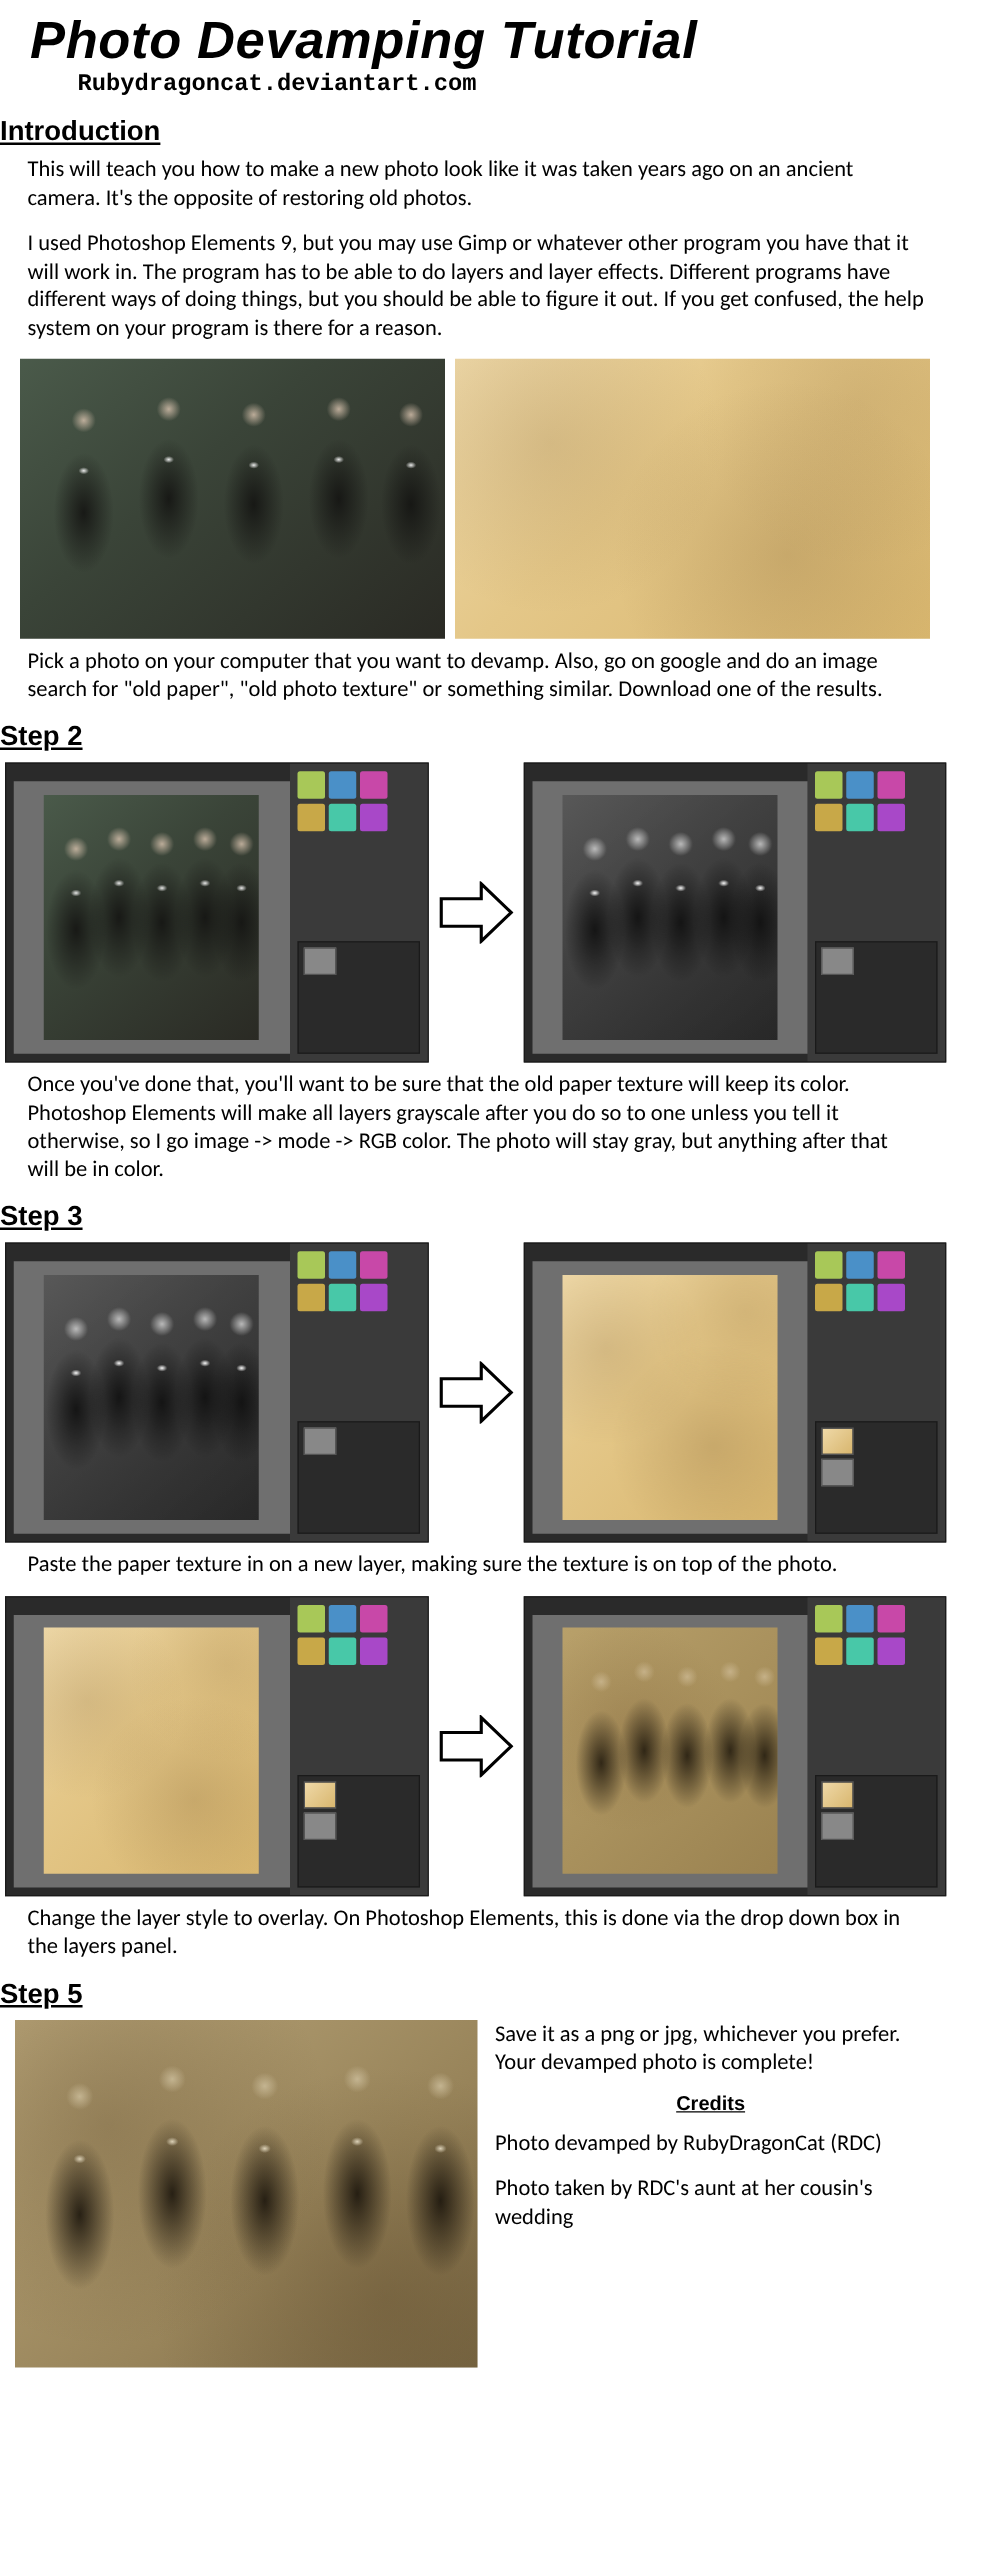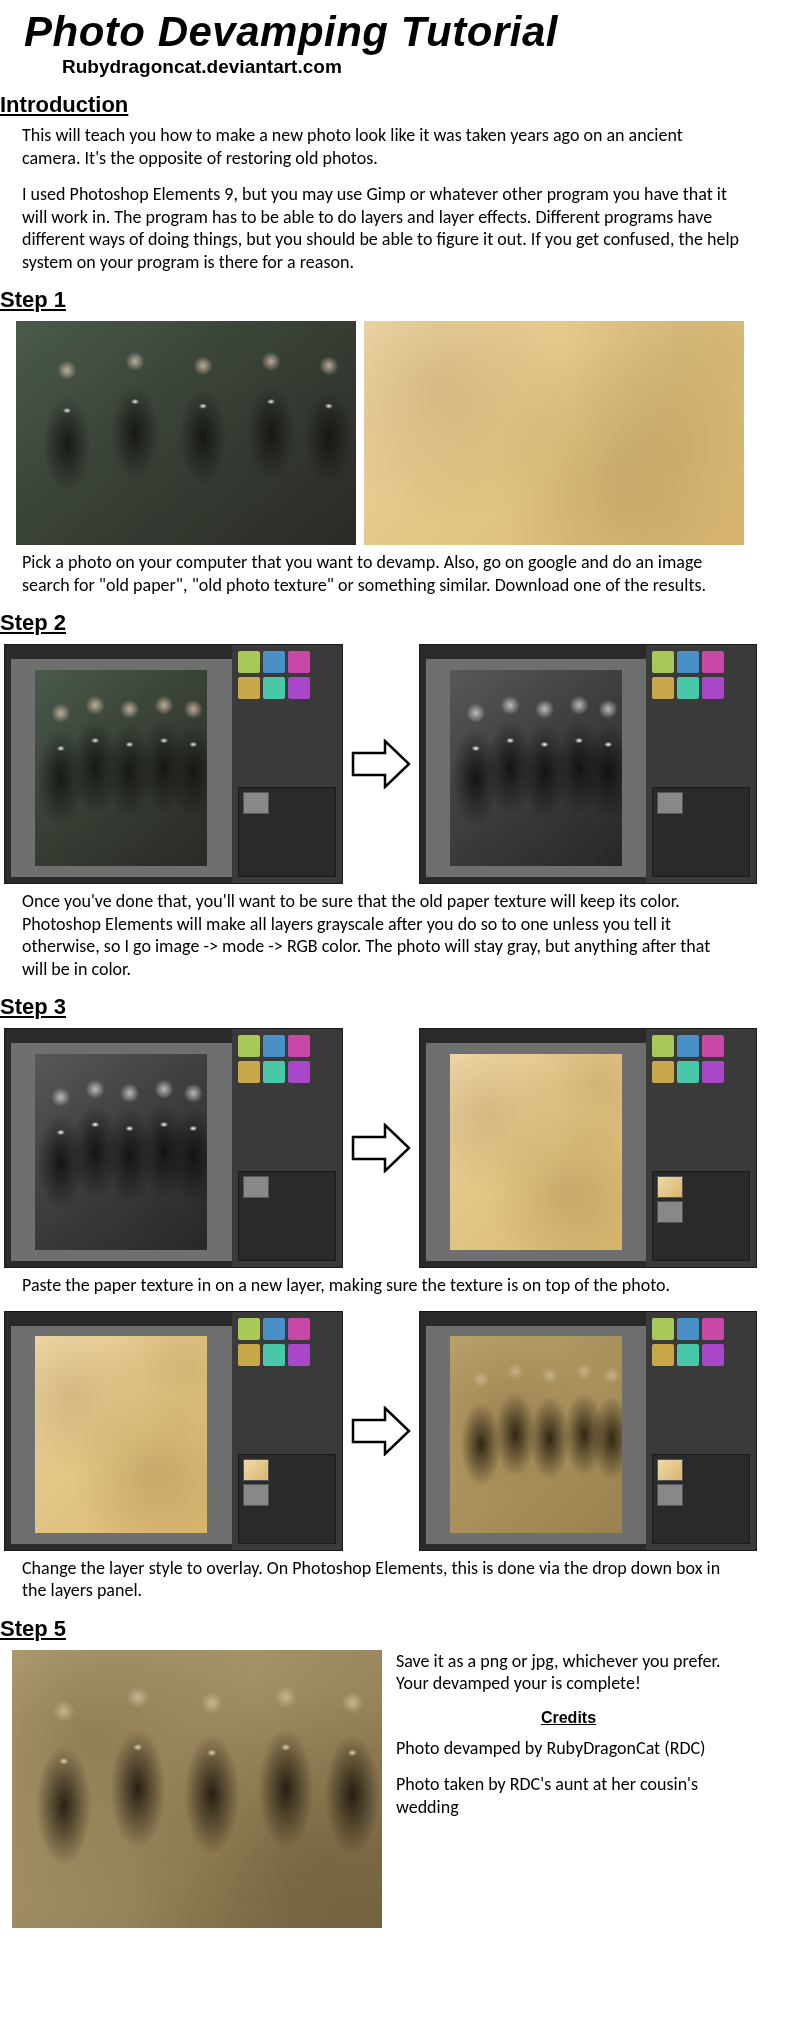--- a/index.html
+++ b/index.html
@@ -13,21 +13,21 @@
   .container { width: 761px; }
   .title {
     font-family: "Arial Black", Impact, sans-serif;
     font-style: italic;
     font-weight: 900;
     font-size: 42px;
     padding: 8px 0 0 24px;
     letter-spacing: 0.5px;
   }
   .subtitle {
-    font-family: Liberation Sans, sans-serif;
+    font-family: Liberation Mono, monospace;
     font-weight: 900;
     font-size: 19px;
     padding: 0 16px 10px 62px;
   }
   .section-heading {
     font-family: "Arial Black", Impact, sans-serif;
     font-weight: 900;
     font-size: 22px;
     text-decoration: underline;
     margin: 4px 0 4px 0;
@@ -206,21 +206,20 @@
 
   <div class="title">Photo Devamping Tutorial</div>
   <div class="subtitle">Rubydragoncat.deviantart.com</div>
 
   <div class="section-heading">Introduction</div>
   <div class="body-text">
     <p>This will teach you how to make a new photo look like it was taken years ago on an ancient camera. It's the opposite of restoring old photos.</p>
     <p>I used Photoshop Elements 9, but you may use Gimp or whatever other program you have that it will work in. The program has to be able to do layers and layer effects. Different programs have different ways of doing things, but you should be able to figure it out. If you get confused, the help system on your program is there for a reason.</p>
   </div>
 
-  <div class="section-heading">Step 1</div>
   <div class="img-row">
     <div class="photo-original"></div>
     <div class="paper-texture"></div>
   </div>
   <div class="body-text">
     <p>Pick a photo on your computer that you want to devamp. Also, go on google and do an image search for "old paper", "old photo texture" or something similar. Download one of the results.</p>
   </div>
 
   <div class="section-heading">Step 2</div>
   <div class="img-row tight">
@@ -377,20 +376,20 @@
     </div>
   </div>
   <div class="body-text">
     <p>Change the layer style to overlay. On Photoshop Elements, this is done via the drop down box in the layers panel.</p>
   </div>
 
   <div class="section-heading">Step 5</div>
   <div class="final-row">
     <div class="photo-final"></div>
     <div class="final-text">
-      <p>Save it as a png or jpg, whichever you prefer. Your devamped your is complete!</p>
+      <p>Save it as a png or jpg, whichever you prefer. Your devamped photo is complete!</p>
       <div class="credits-heading">Credits</div>
       <p>Photo devamped by RubyDragonCat (RDC)</p>
       <p>Photo taken by RDC's aunt at her cousin's wedding</p>
     </div>
   </div>
 
 </div>
 
 </body></html>

